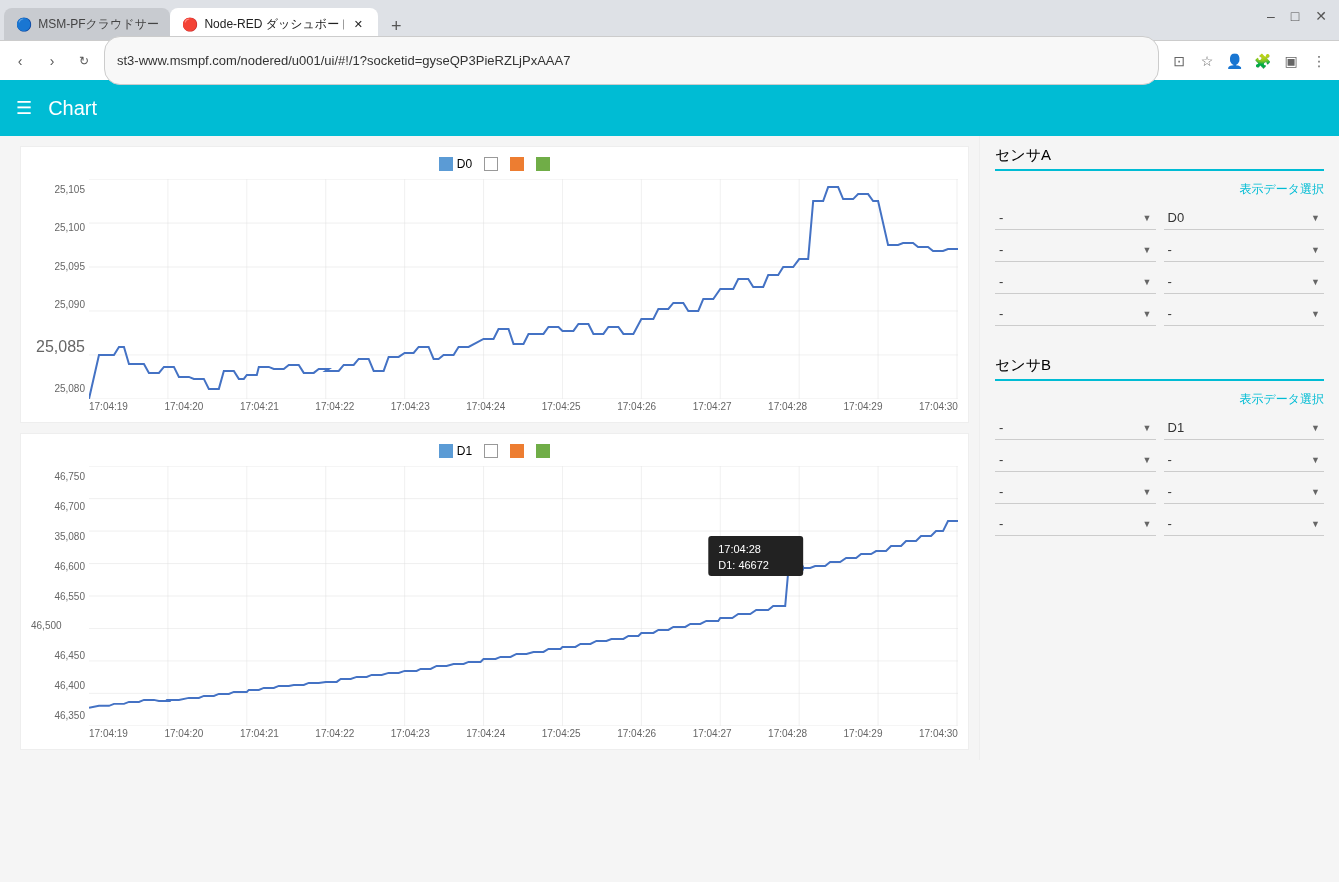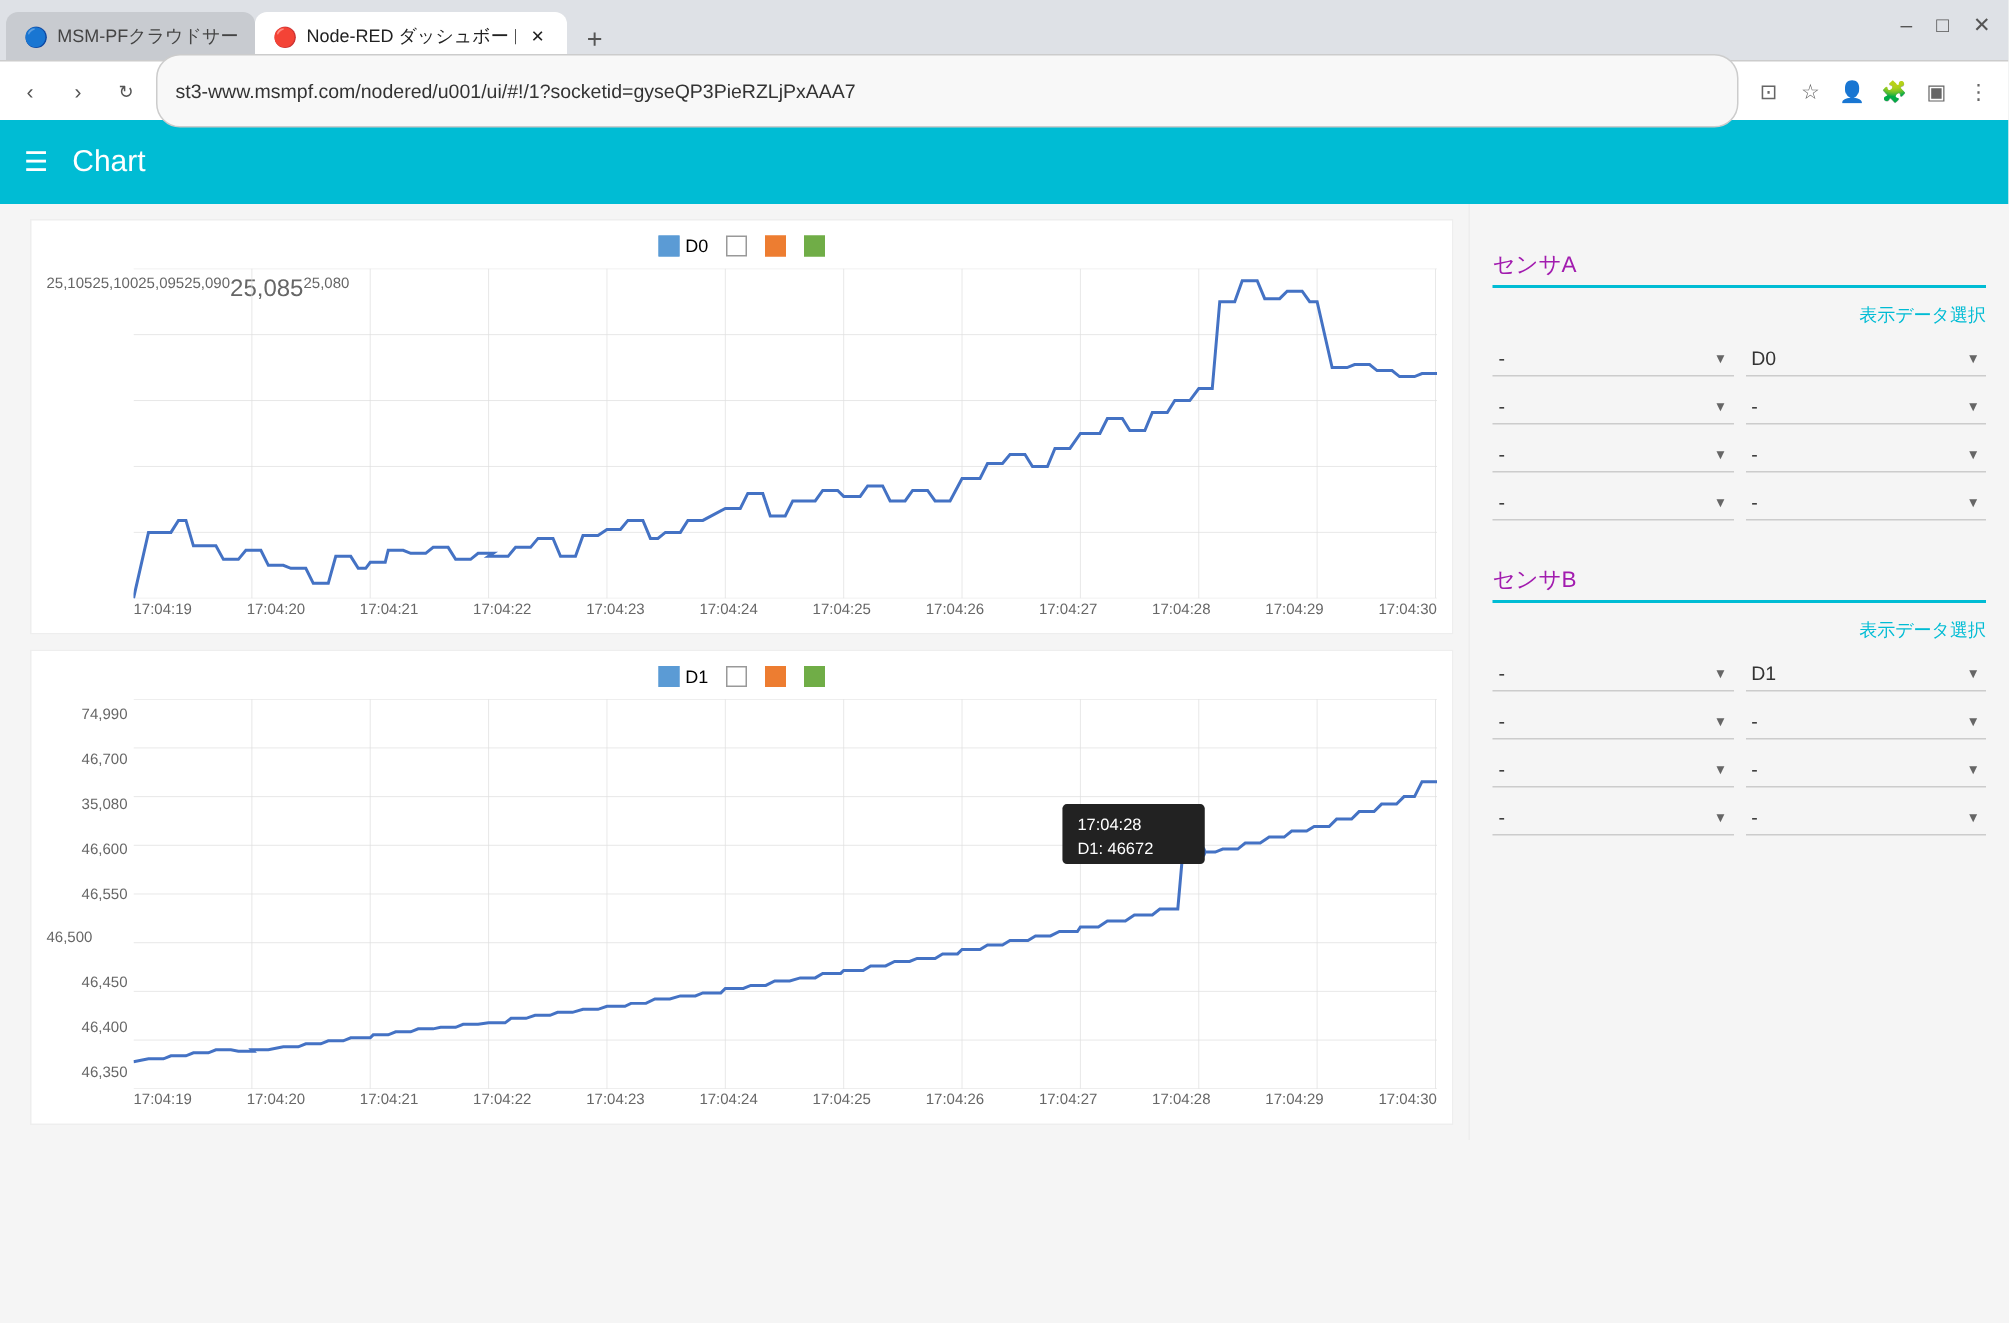--- a/index.html
+++ b/index.html
@@ -43,21 +43,21 @@
     .legend-box { width: 14px; height: 14px; border: 1px solid #999; }
     .legend-box.blue { background: #5b9bd5; border-color: #5b9bd5; }
     .legend-box.white { background: #fff; border-color: #999; }
     .legend-box.orange { background: #ed7d31; border-color: #ed7d31; }
     .legend-box.green { background: #70ad47; border-color: #70ad47; }
 
     
     .right-panel { width: 360px; padding: 10px 15px; border-left: 1px solid #eee; flex-shrink: 0; }
 
     .sensor-section { margin-bottom: 20px; }
-    .sensor-title { font-size: 15px; color: #a21caf; border-bottom: 2px solid #00bcd4; padding-bottom: 4px; margin-bottom: 10px; margin-top: 21px; }
+    .sensor-title { font-size: 15px; color: #000000; border-bottom: 2px solid #00bcd4; padding-bottom: 4px; margin-bottom: 10px; }
     .data-select-label { text-align: right; font-size: 12px; color: #00bcd4; margin-bottom: 8px; }
     .dropdown-row { display: flex; gap: 8px; margin-bottom: 8px; }
     .dropdown-wrapper { flex: 1; position: relative; }
     .dropdown-wrapper select { width: 100%; border: none; border-bottom: 1px solid #ccc; padding: 4px 20px 4px 4px; font-size: 13px; color: #333; background: transparent; appearance: none; cursor: pointer; outline: none; }
     .dropdown-wrapper::after { content: '▼'; position: absolute; right: 4px; top: 50%; transform: translateY(-50%); font-size: 9px; color: #666; pointer-events: none; }
   </style>
 </head>
 <body>
 
 <div class="browser-chrome">
@@ -119,21 +119,21 @@
           </div>
           <div class="legend-item">
             <div class="legend-box orange"></div>
           </div>
           <div class="legend-item">
             <div class="legend-box green"></div>
           </div>
         </div>
         <div style="display:flex;">
 
-          <div style="display:flex; flex-direction:row; justify-content:space-between; padding:5px 4px 5px 0; width:58px;">
+          <div style="display:flex; flex-direction:column; justify-content:space-between; padding:5px 4px 5px 0; width:58px;">
             <span style="font-size:10px; color:#666; text-align:right;">25,105</span>
             <span style="font-size:10px; color:#666; text-align:right;">25,100</span>
             <span style="font-size:10px; color:#666; text-align:right;">25,095</span>
             <span style="font-size:10px; color:#666; text-align:right;">25,090</span>
             <span style="font-size:16px; color:#666; text-align:right;">25,085</span>
             <span style="font-size:10px; color:#666; text-align:right;">25,080</span>
           </div>
 
           <div style="flex:1; position:relative;">
             <svg viewBox="0 0 870 220" style="width:100%; height:220px; display:block;">
@@ -249,21 +249,21 @@
           <div class="legend-item">
             <div class="legend-box orange"></div>
           </div>
           <div class="legend-item">
             <div class="legend-box green"></div>
           </div>
         </div>
         <div style="display:flex;">
 
           <div style="display:flex; flex-direction:column; justify-content:space-between; padding:5px 4px 5px 0; width:58px;">
-            <span style="font-size:10px; color:#666; text-align:right;">74,990</span>
+            <span style="font-size:10px; color:#666; text-align:right;">46,750</span>
             <span style="font-size:10px; color:#666; text-align:right;">46,700</span>
             <span style="font-size:10px; color:#666; text-align:right;">35,080</span>
             <span style="font-size:10px; color:#666; text-align:right;">46,600</span>
             <span style="font-size:10px; color:#666; text-align:right;">46,550</span>
             <span style="font-size:10px; color:#666; text-align:left;">46,500</span>
             <span style="font-size:10px; color:#666; text-align:right;">46,450</span>
             <span style="font-size:10px; color:#666; text-align:right;">46,400</span>
             <span style="font-size:10px; color:#666; text-align:right;">46,350</span>
           </div>
 

